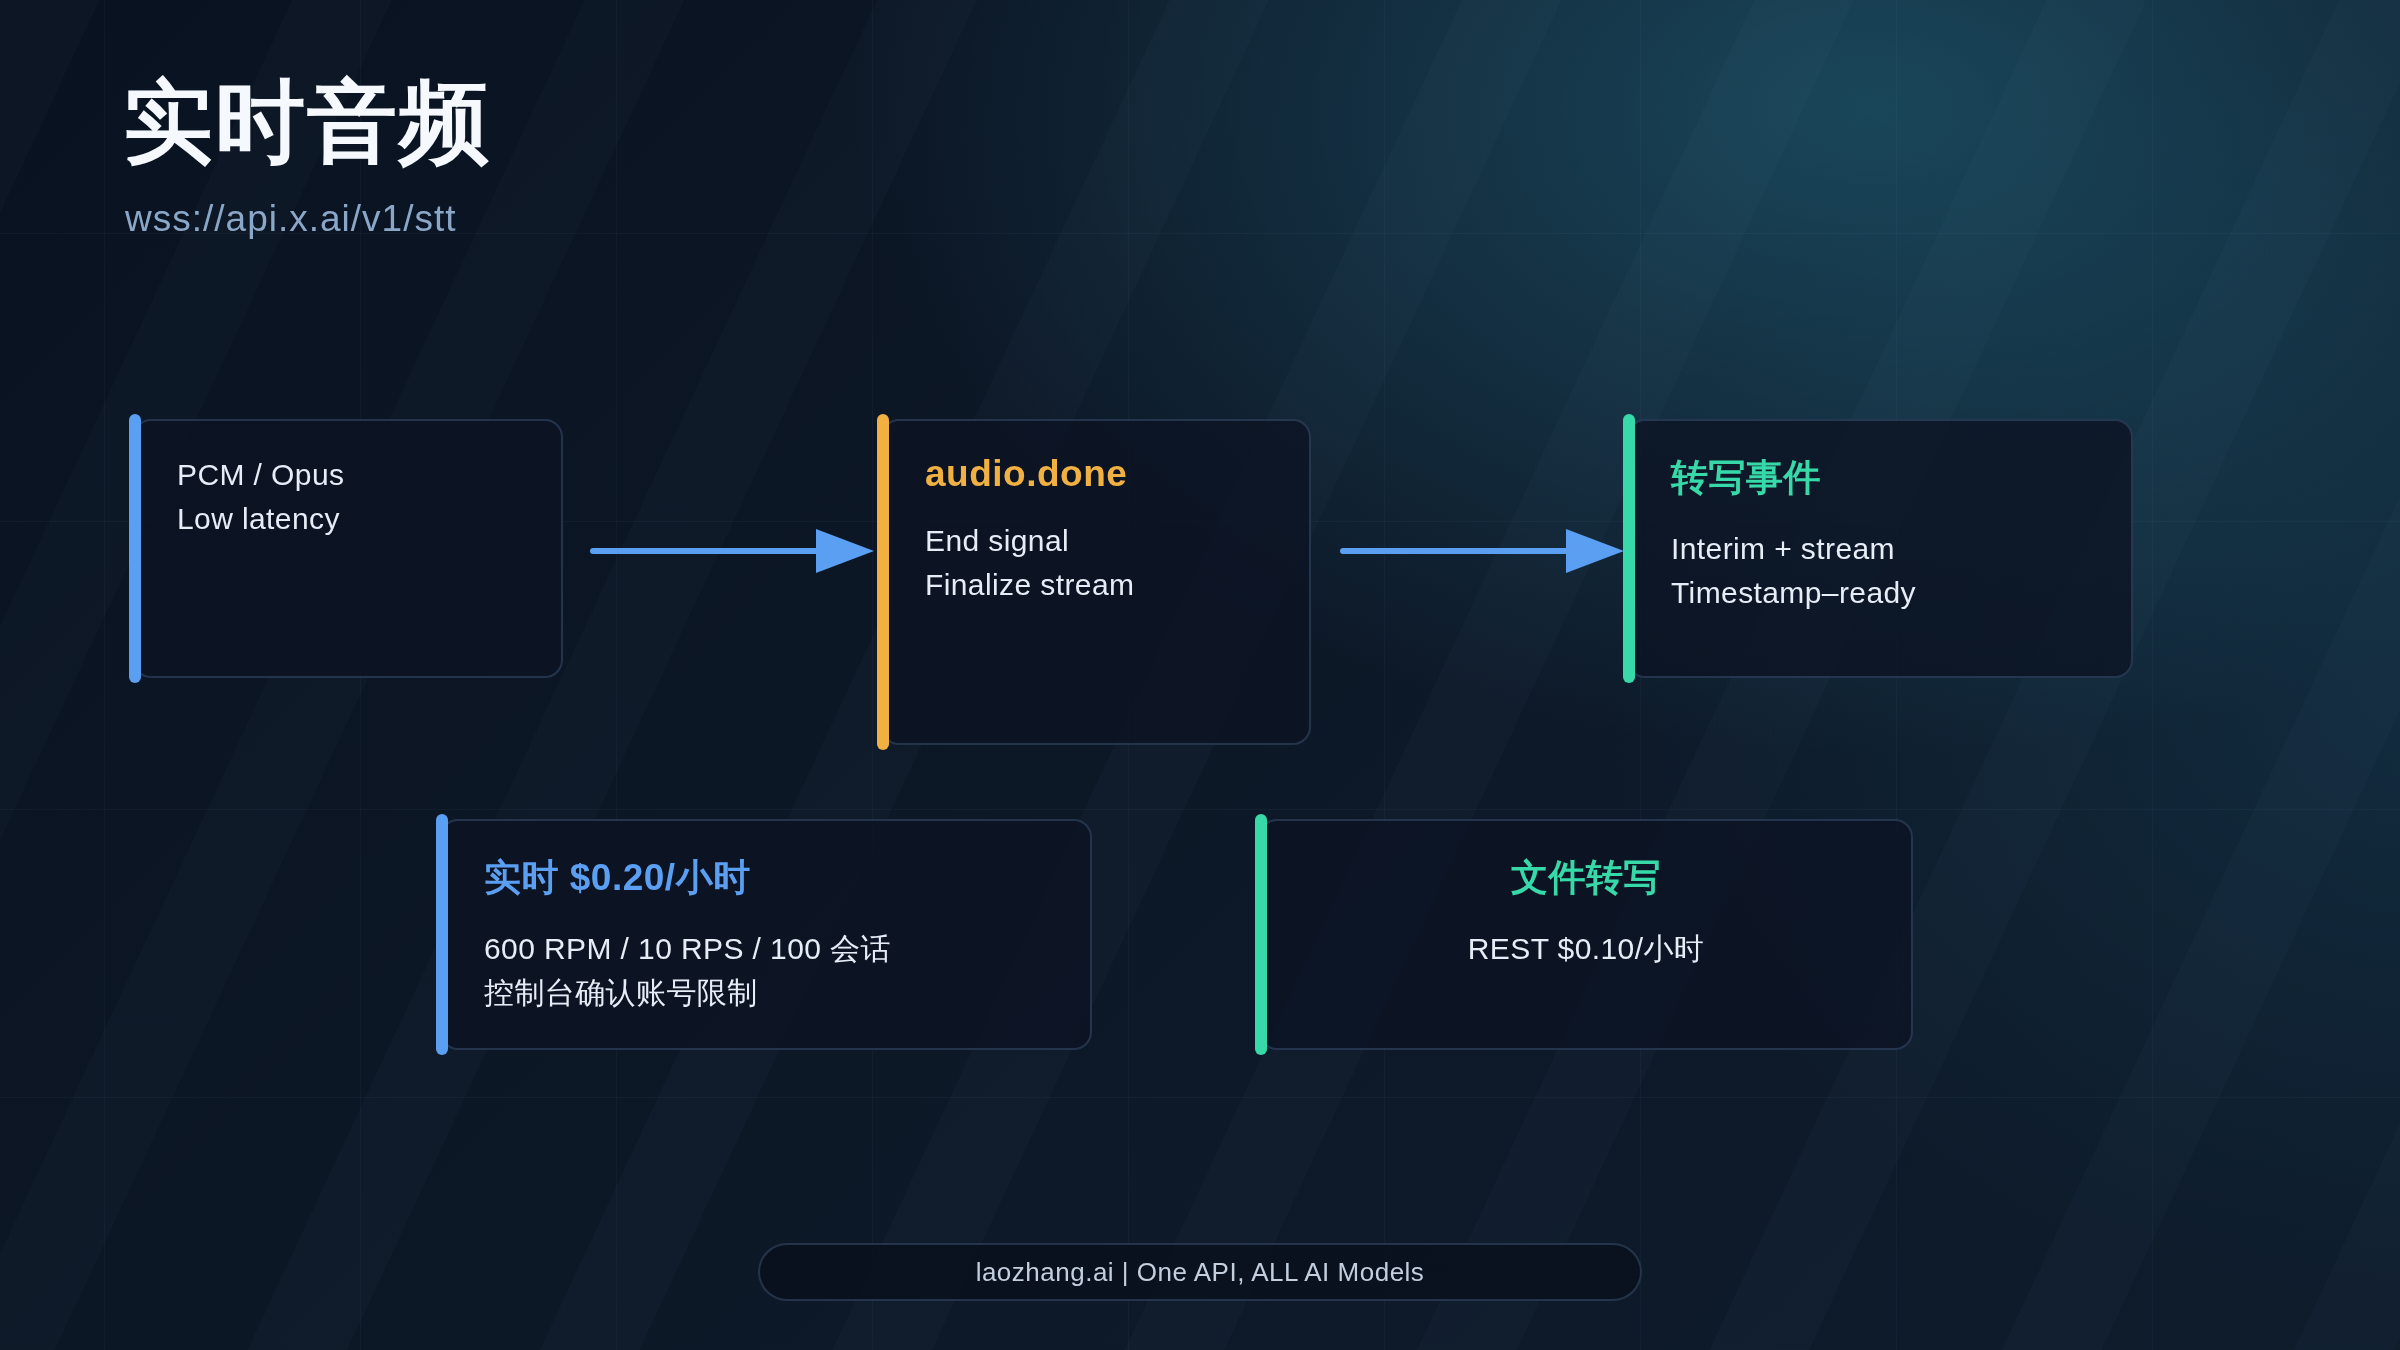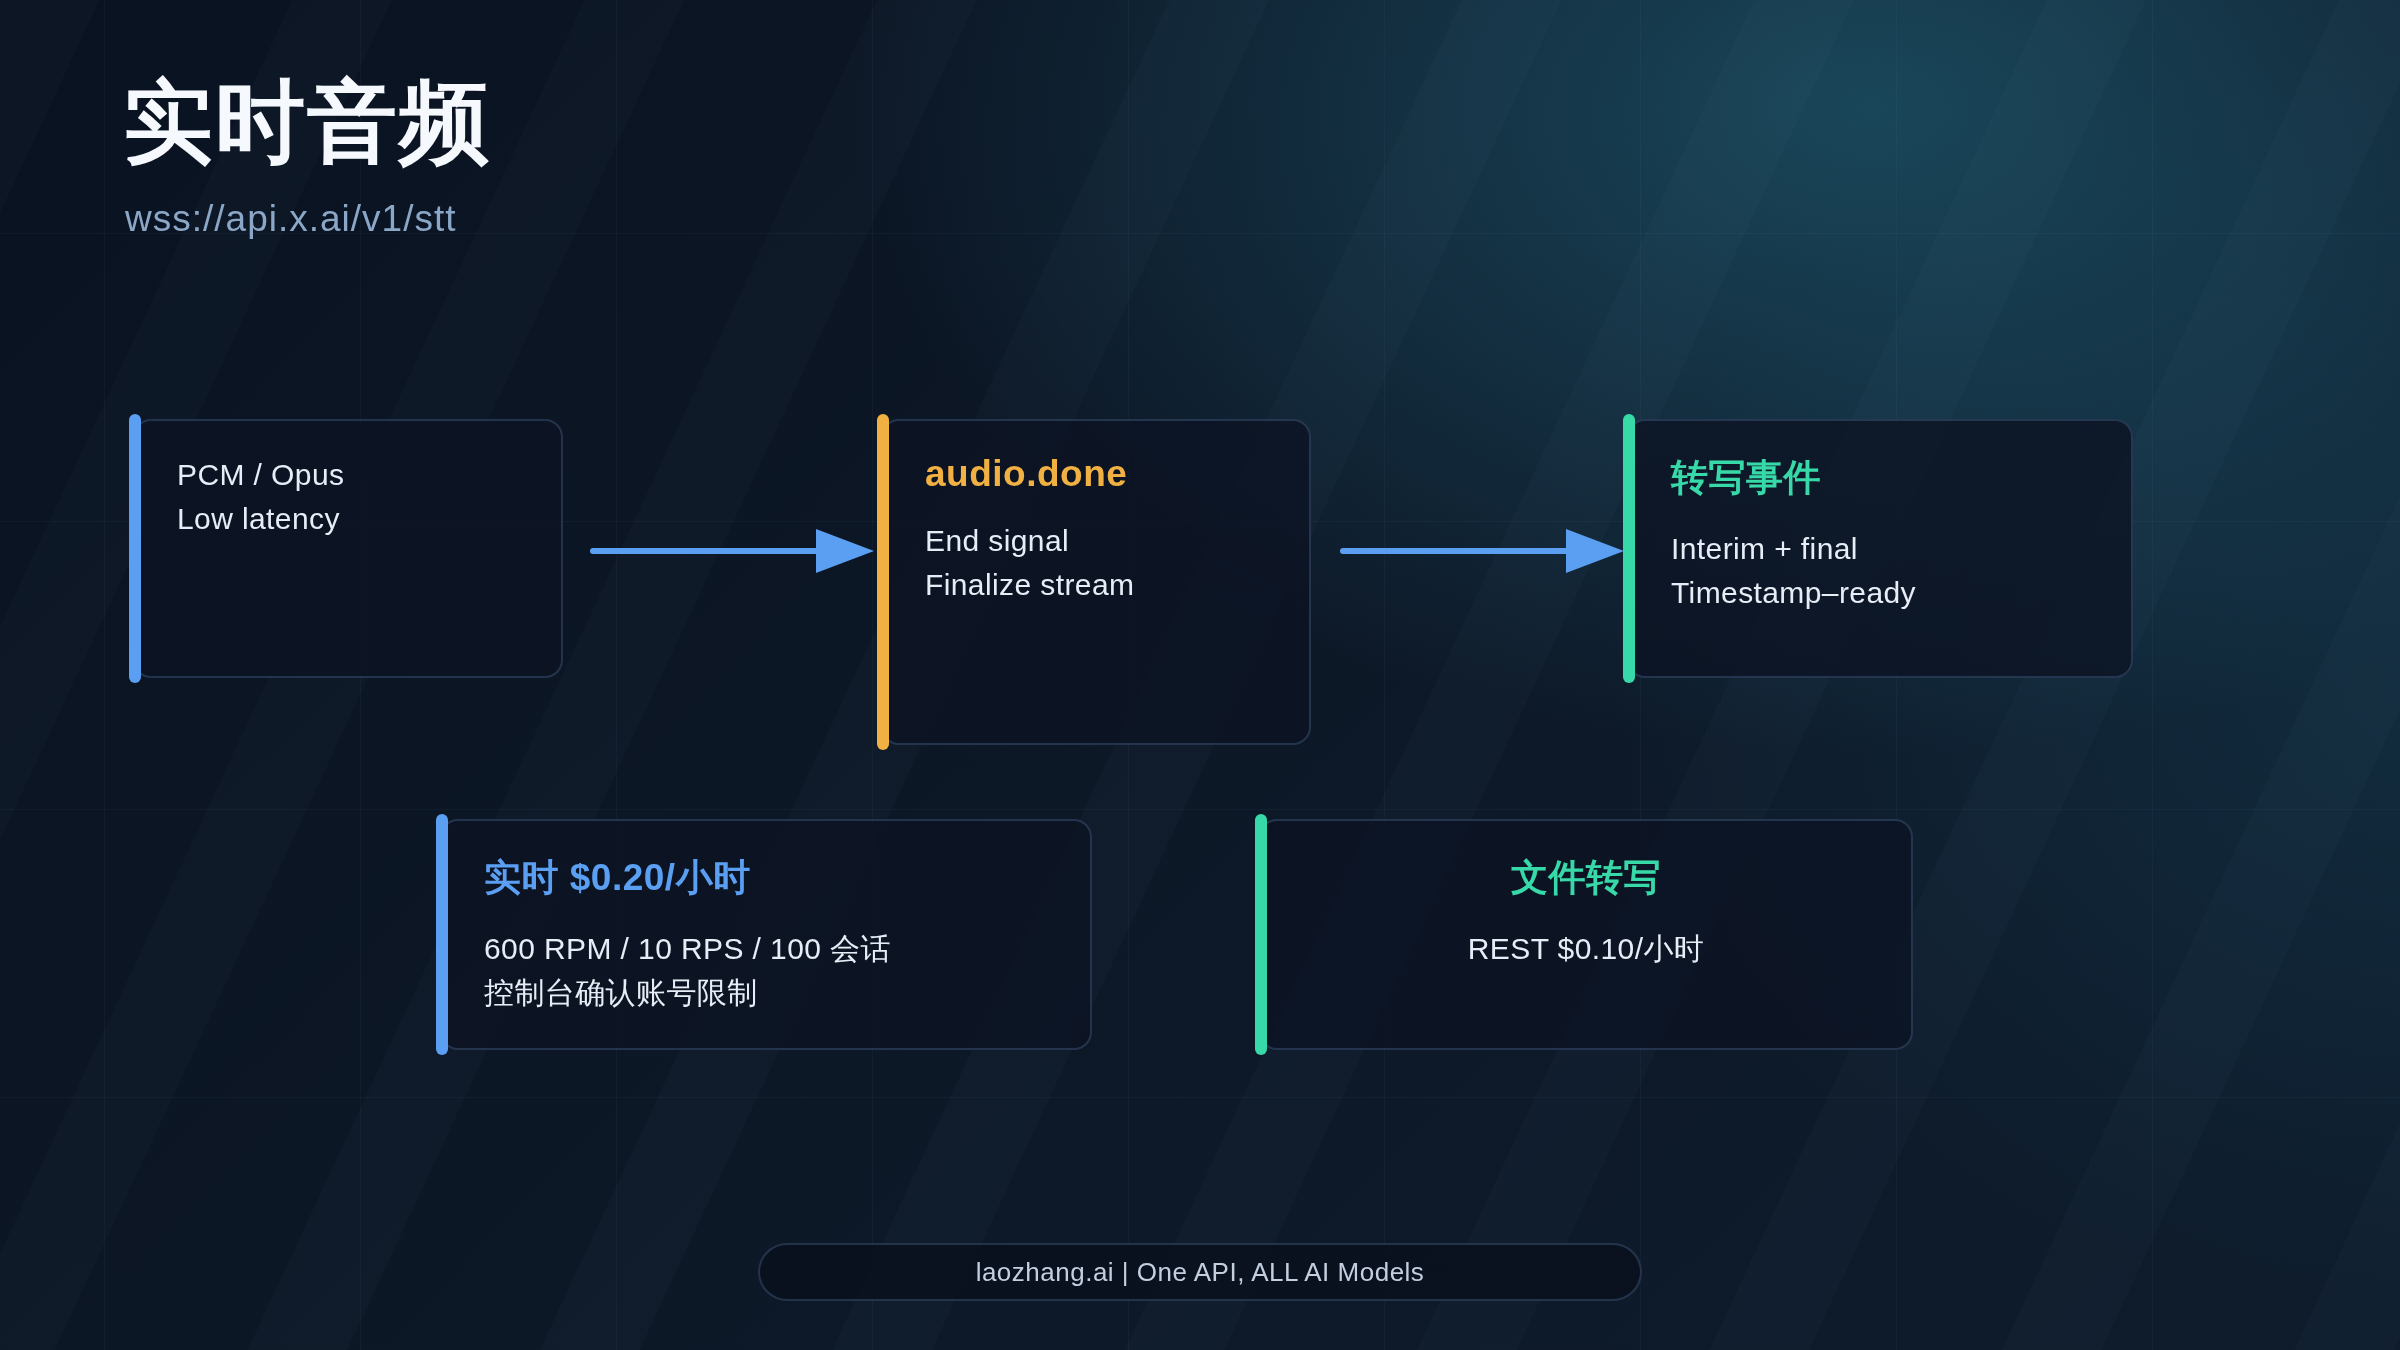--- a/index.html
+++ b/index.html
@@ -127,21 +127,21 @@
   </div>
 
   <div class="arrow" id="arrow-2">
     <span class="arrow-line"></span>
     <span class="arrow-head"></span>
   </div>
 
   <div class="card c-teal" id="flow-card-3">
     <span class="accent-bar"></span>
     <div class="card-title">转写事件</div>
-    <div class="card-line">Interim + final</div>
+    <div class="card-line">Interim + stream</div>
     <div class="card-line">Timestamp–ready</div>
   </div>
 
   <div class="card c-blue" id="info-card-1">
     <span class="accent-bar"></span>
     <div class="card-title">实时 $0.20/小时</div>
     <div class="card-line">600 RPM / 10 RPS / 100 会话</div>
     <div class="card-line">控制台确认账号限制</div>
   </div>
 

